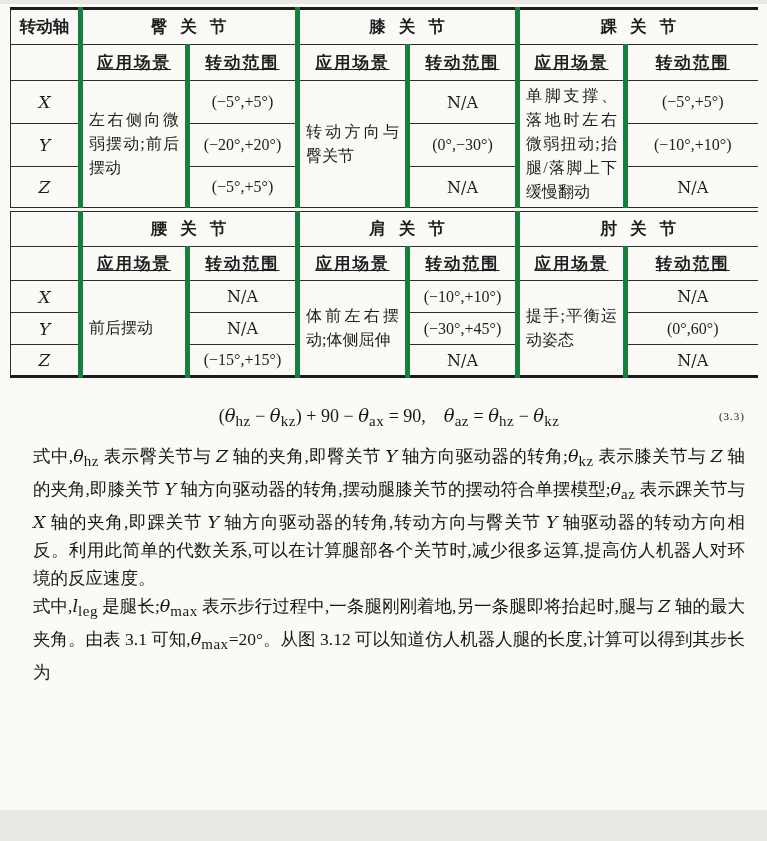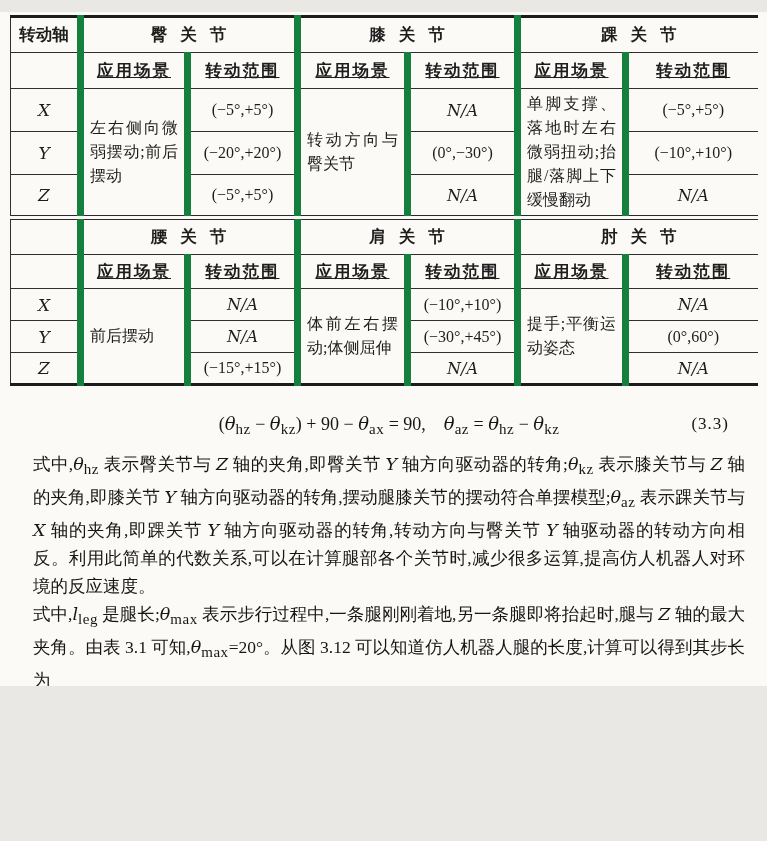--- a/index.html
+++ b/index.html
@@ -1,26 +1,26 @@
 <!DOCTYPE html>
 <html><head>
 <meta charset="utf-8">
 <style>
   html,body{margin:0;padding:0;background:#e9e8e5;}
   .page{
-    width:767px;height:674px;margin:12px auto;background:#fbfaf7;
+    width:767px;height:806px;margin:4px auto;background:#fbfaf7;
     overflow:hidden;position:relative;color:#1d1d1d;
     font-family:"Liberation Serif","DejaVu Serif",serif;
   }
   
   .table-wrap{padding:3px 8px 0 10px;}
   table.sec{border-collapse:collapse;table-layout:fixed;width:747px;}
   table.sec1{border-top:3px solid #1c1c1c;border-bottom:1px solid #2a2a2a;}
   table.sec2{border-top:1px solid #2a2a2a;border-bottom:3px solid #1c1c1c;margin-top:3px;}
-  .sec td{border-left:7px solid #15803d;overflow:hidden;}
+  .sec td{border-left:5px solid #15803d;overflow:hidden;}
   .sec td:first-child{border-left:1px solid #2f2f2f;}
   .sec tr.jointrow td,.sec tr.colhdr td{border-bottom:1px solid #2f2f2f;}
   .sec td.axis,.sec td.rng{border-bottom:1px solid #2f2f2f;}
   .sec tr.lastrow td.axis,.sec tr.lastrow td.rng{border-bottom:none;}
   .sec1 tr.jointrow{height:36px;} .sec1 tr.colhdr{height:36px;}
   .sec1 tr.r1{height:42px;} .sec1 tr.r2{height:42px;} .sec1 tr.r3{height:40px;}
   .sec2 tr.jointrow{height:35px;} .sec2 tr.colhdr{height:34px;}
   .sec2 tr.r1{height:32px;} .sec2 tr.r2{height:32px;} .sec2 tr.r3{height:32px;}
   .hdr{
     font-family:"Liberation Sans","DejaVu Sans",sans-serif;
@@ -30,27 +30,27 @@
   td.colname{letter-spacing:2px;text-decoration:underline;}
   td.axis{
     text-align:center;vertical-align:middle;
     font-style:italic;font-size:17px;font-family:"DejaVu Serif",serif;
   }
   td.scen{
     vertical-align:middle;text-align:justify;
     font-size:16px;line-height:24px;padding:3px 6px;
   }
   td.rng{text-align:center;vertical-align:middle;font-size:16px;padding:0 2px;white-space:nowrap;}
-  .na{font-style:italic;font-family:"DejaVu Serif",serif;}
+  .na{font-family:"DejaVu Serif",serif;}
   
   .prose{padding:19px 22px 0 33px;font-size:17.5px;line-height:28px;color:#161616;}
   .para{text-align:justify;}
   .para.indent{text-indent:2em;}
   .eq{position:relative;text-align:center;white-space:pre;margin:4px 0 6px;font-size:18px;line-height:30px;}
-  .eq-num{position:absolute;right:16px;top:0;font-size:17px;letter-spacing:1px;}
+  .eq-num{position:absolute;right:0;top:0;font-size:11px;letter-spacing:1px;}
   .seg-n{}
   .seg-i{font-style:italic;font-family:"DejaVu Serif",serif;}
   .seg-s{font-size:15px;font-style:normal;vertical-align:-4px;letter-spacing:0.5px;}
 </style>
 </head>
 <body>
 
 <div class="page">
 
   <div class="table-wrap">

